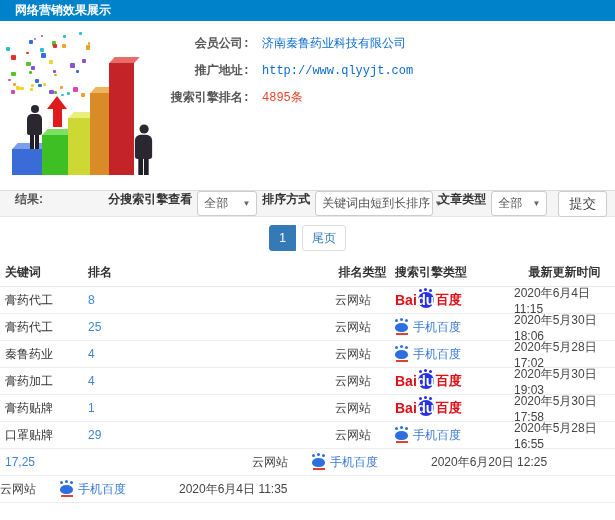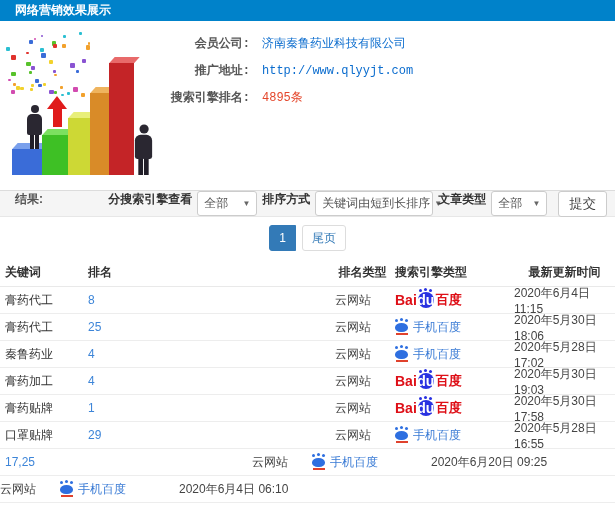--- a/index.html
+++ b/index.html
@@ -307,32 +307,32 @@
       <div class="trow">
         <span class="c2"><span class="rank-link">17,25</span></span>
         <span class="c3">云网站</span>
         <span class="c4">
           <span class="mb-wrap">
             <span class="mb-paw"></span>
             <span class="mb-line"></span>
           </span>
           <span class="mb-label">手机百度</span>
         </span>
-        <span class="c5">2020年6月20日 09:25</span>
-      </div>
-      <div class="trow">
-        <span class="c3">云网站</span>
-        <span class="c4">
-          <span class="mb-wrap">
-            <span class="mb-paw"></span>
-            <span class="mb-line"></span>
-          </span>
-          <span class="mb-label">手机百度</span>
-        </span>
-        <span class="c5">2020年6月4日 06:10</span>
+        <span class="c5">2020年6月20日 12:25</span>
+      </div>
+      <div class="trow">
+        <span class="c3">云网站</span>
+        <span class="c4">
+          <span class="mb-wrap">
+            <span class="mb-paw"></span>
+            <span class="mb-line"></span>
+          </span>
+          <span class="mb-label">手机百度</span>
+        </span>
+        <span class="c5">2020年6月4日 11:35</span>
       </div>
       <div class="trow">
         <span class="c1"></span>
         <span class="c2"></span>
         <span class="c3"></span>
         <span class="c5"></span>
       </div>
     </div>
 </div>
 

